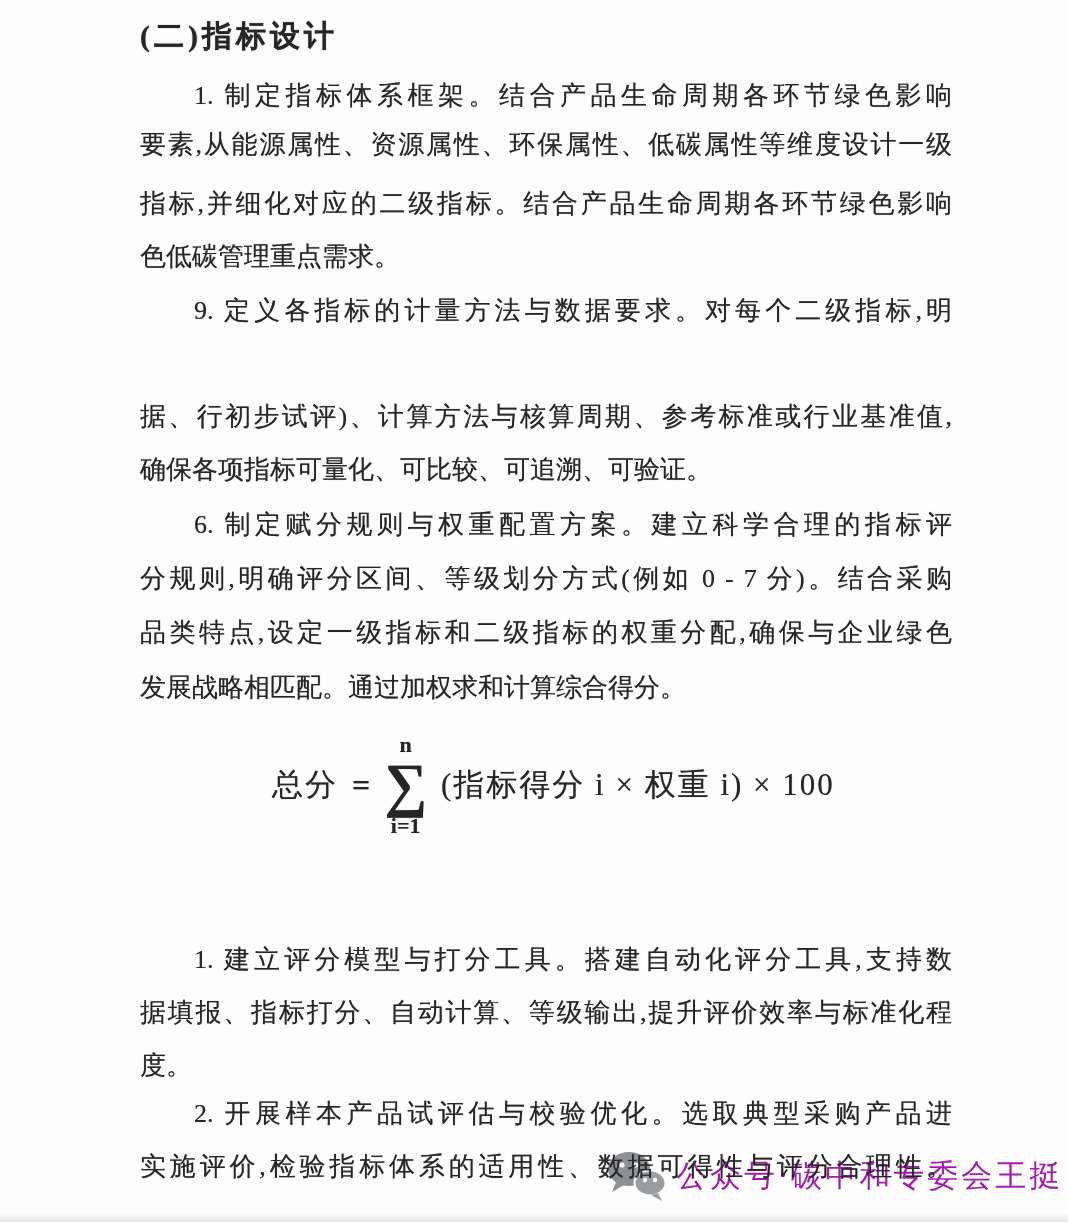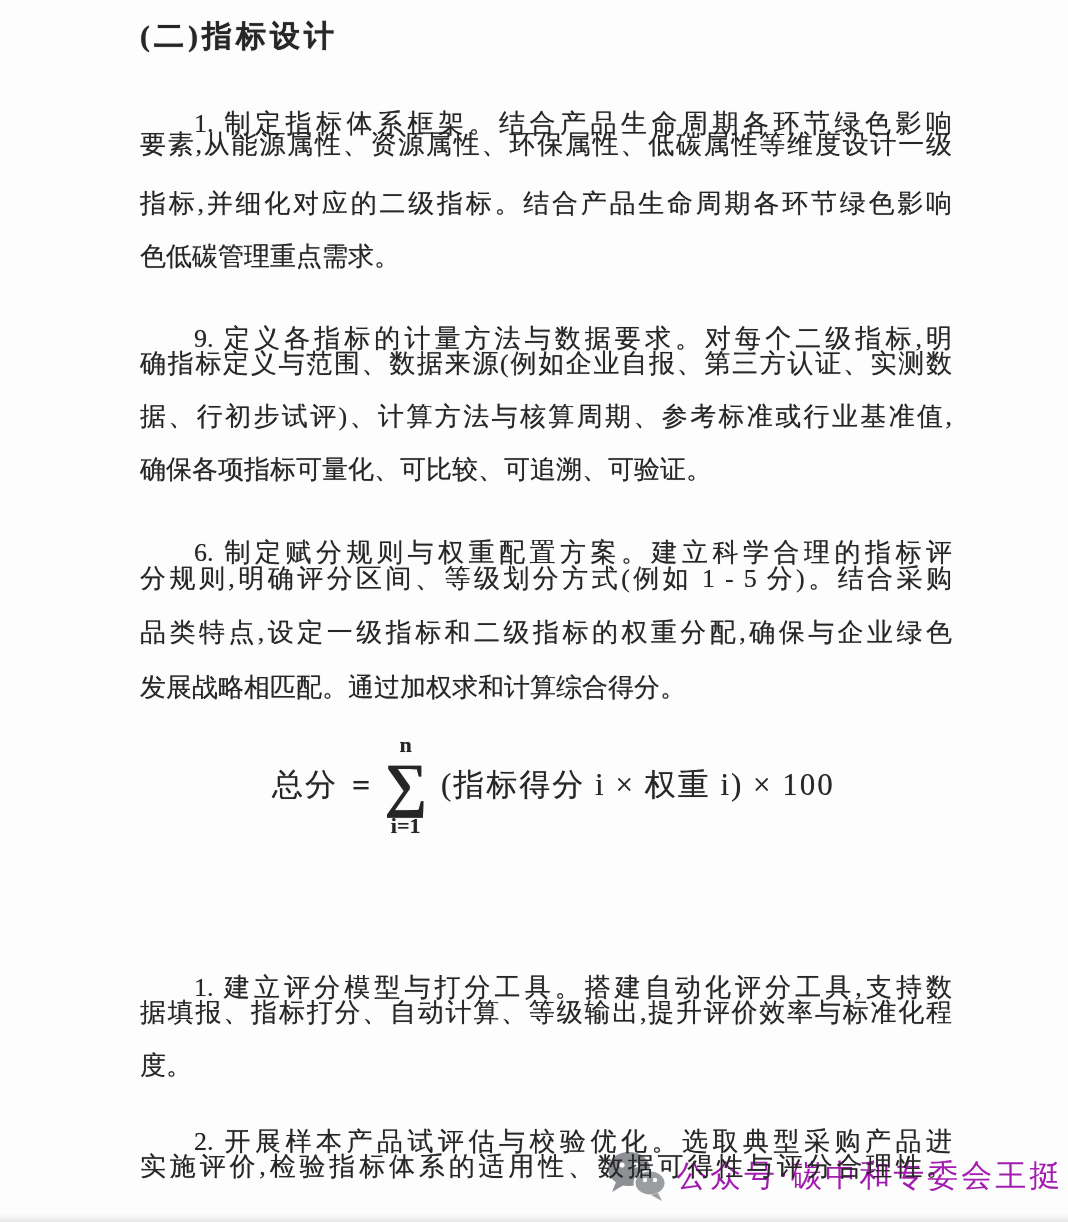--- a/index.html
+++ b/index.html
@@ -22,21 +22,21 @@
     white-space: nowrap;
     color: #262626;
     text-shadow: 0 0 0.7px rgba(30,30,30,0.55);
     z-index: 2;
   }
   .j {               
     white-space: normal;
     text-align: justify;
     text-align-last: justify;
   }
-  .ind { text-indent: 54px; margin-top: 28px; }   
+  .ind { text-indent: 54px; }   
   .heading {
     font-weight: bold;
     font-size: 30px;
     letter-spacing: 4px;
     text-shadow: 0 0 1px rgba(20,20,20,0.75);
   }
   
   .formula {
     position: absolute;
     left: 272px;
@@ -125,26 +125,25 @@
   </div>
 
   <div class="line heading" style="top:16px">(二)指标设计</div>
 
   <div class="line j ind" style="top:76px">1. 制定指标体系框架。结合产品生命周期各环节绿色影响</div>
   <div class="line j" style="top:125px">要素,从能源属性、资源属性、环保属性、低碳属性等维度设计一级</div>
   <div class="line j" style="top:184px">指标,并细化对应的二级指标。结合产品生命周期各环节绿色影响</div>
   <div class="line" style="top:237px">色低碳管理重点需求。</div>
 
   <div class="line j ind" style="top:291px">9. 定义各指标的计量方法与数据要求。对每个二级指标,明</div>
-  <div class="line j" style="top:344px">确指标定义与范围、数据来源(例如企业自报、第三方认证、实测数</div>
   <div class="line j" style="top:397px">据、行初步试评)、计算方法与核算周期、参考标准或行业基准值,</div>
   <div class="line" style="top:450px">确保各项指标可量化、可比较、可追溯、可验证。</div>
 
   <div class="line j ind" style="top:505px">6. 制定赋分规则与权重配置方案。建立科学合理的指标评</div>
-  <div class="line j" style="top:559px">分规则,明确评分区间、等级划分方式(例如 1 - 5 分)。结合采购</div>
+  <div class="line j" style="top:559px">分规则,明确评分区间、等级划分方式(例如 0 - 7 分)。结合采购</div>
   <div class="line j" style="top:613px">品类特点,设定一级指标和二级指标的权重分配,确保与企业绿色</div>
   <div class="line" style="top:668px">发展战略相匹配。通过加权求和计算综合得分。</div>
 
   <div class="formula">
     <span class="f-txt">总分</span>
     <span class="f-eq">=</span>
     <span class="sigma-stack">
       <span class="sigma-limit">n</span>
       <span class="sigma-sym">∑</span>
       <span class="sigma-limit">i=1</span>

